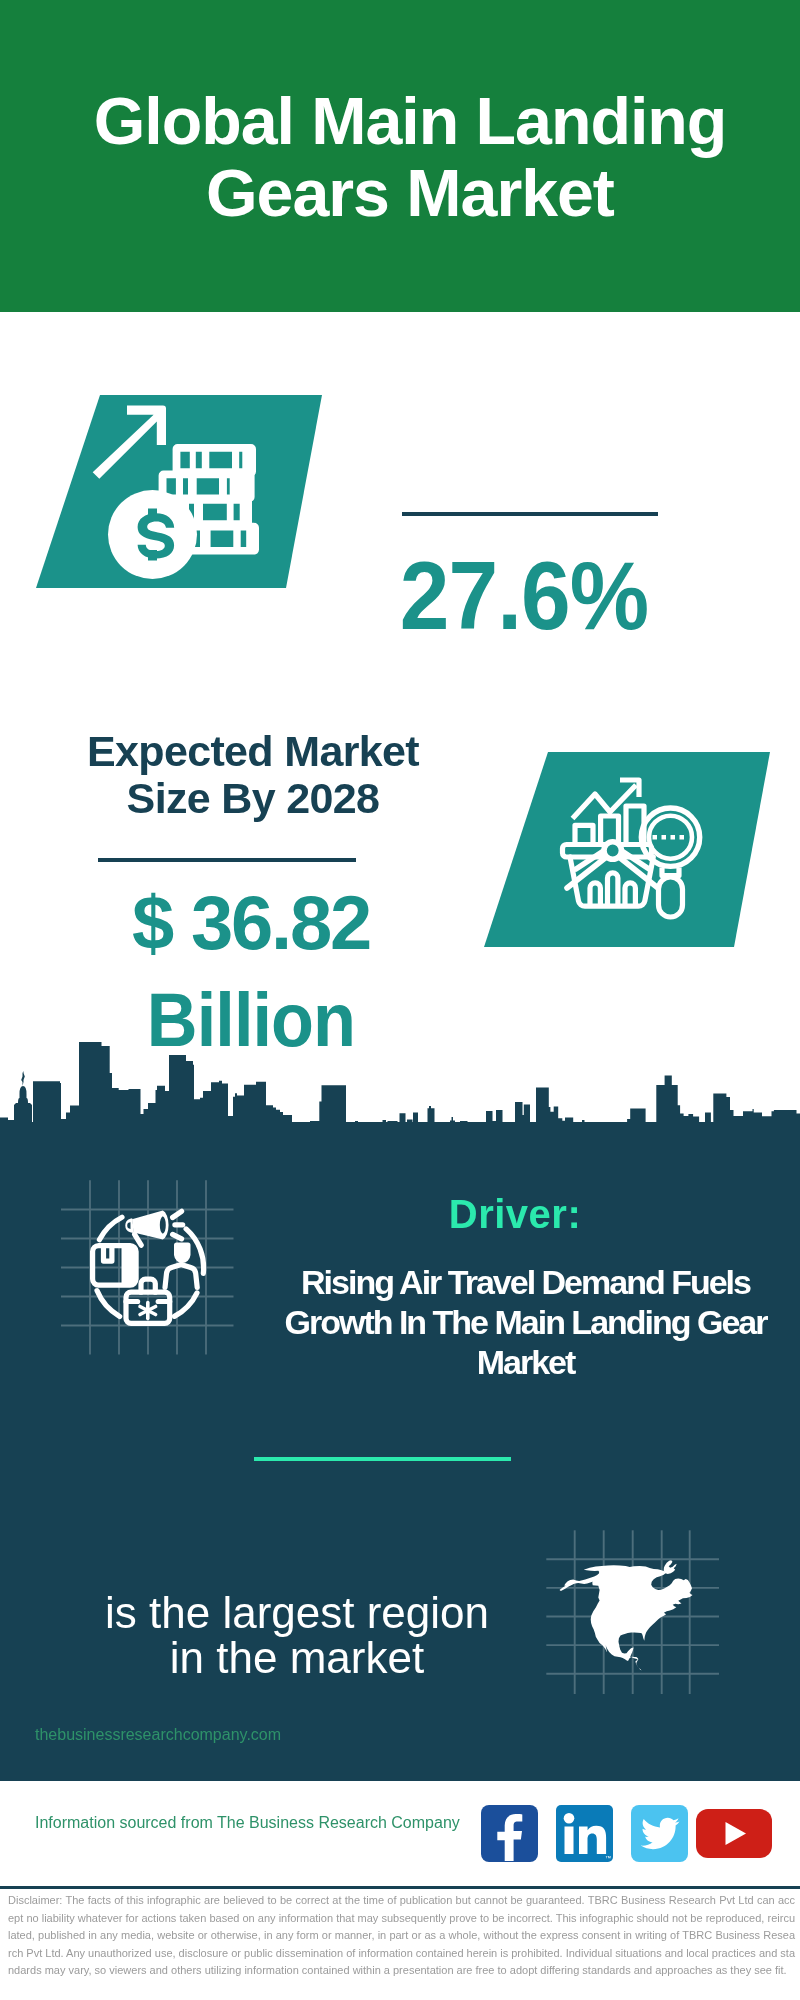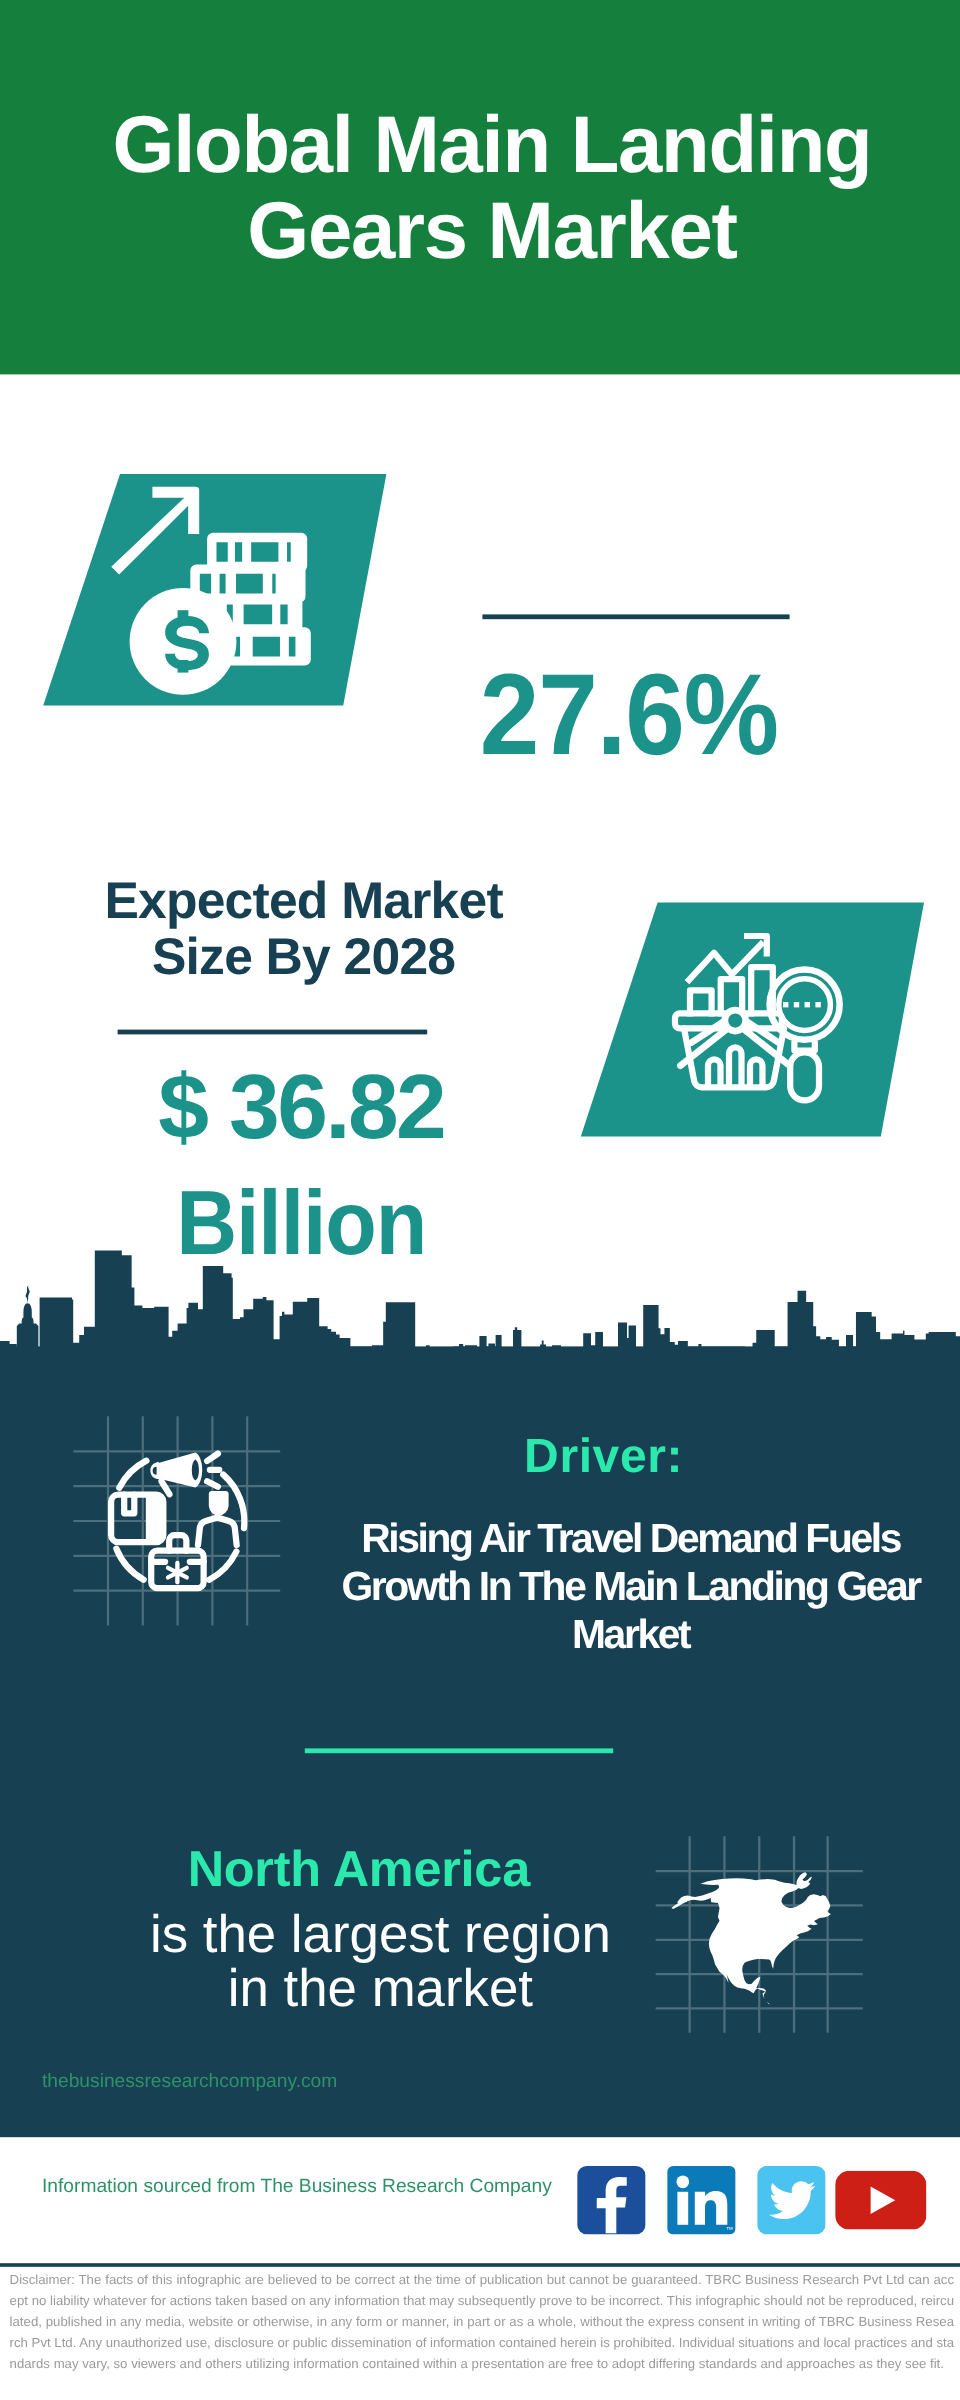--- a/index.html
+++ b/index.html
@@ -29,21 +29,21 @@
   .skyline { position:absolute; left:0; width:800px; }
 
   .drv-h { position:absolute; color:#2BE9AD; font-weight:bold; font-size:40px;
            line-height:44px; text-align:center; letter-spacing:0.5px; }
   .drv-t { position:absolute; color:#fff; font-weight:bold; font-size:34px;
            line-height:40px; text-align:center; letter-spacing:-2px; }
   .mint-rule { position:absolute; background:#2BE9AD; height:4px; }
   .reg-h { position:absolute; color:#2BE9AD; font-weight:bold; font-size:42px;
            line-height:44px; text-align:center; letter-spacing:-0.2px; }
   .reg-t { position:absolute; color:#fff; font-size:44px; line-height:45px;
-           text-align:center; letter-spacing:0px;margin-left:20px; }
+           text-align:center; letter-spacing:0px; }
 
   
   .src { position:absolute; color:#2E9269; font-size:16px; line-height:21px; }
   .disc { position:absolute; color:#9B9B9B; font-size:11px; line-height:17.6px;
           text-align:justify; word-break:break-all; }
   .hair { position:absolute; background:#174153; }
 </style>
 </head>
 <body>
 
@@ -203,26 +203,25 @@
       <path d="M63,111.5 h11.6"></path>
       <path d="M95.2,111.5 h11.5"></path>
     </g>
     <g stroke="#ffffff" stroke-width="3.6" stroke-linecap="round">
       <line x1="84.8" y1="112.5" x2="84.8" y2="128.5"></line>
       <line x1="77.0" y1="116.5" x2="92.6" y2="124.5"></line>
       <line x1="77.0" y1="124.5" x2="92.6" y2="116.5"></line>
     </g>
   </svg>
 
-  <div class="drv-h" style="left:308px; top:1192px; width:390px;">Driver:</div>
+  <div class="drv-h" style="left:320px; top:1192px; width:390px;">Driver:</div>
   <div class="drv-t" style="left:281px; top:1242px; width:489px;margin-top:20px;">Rising Air Travel Demand Fuels Growth In The Main Landing Gear Market</div>
 
   <div class="mint-rule" style="left:254px; top:1457px; width:257px;"></div>
 
-  <div class="reg-h" style="left:104px; top:1536px; width:390px;">North America</div>
   <div class="reg-t" style="left:102px; top:1590px; width:390px;">is the largest region in the market</div>
 
   <svg class="ico" style="left:546px; top:1530px; width:175px; height:166px;" viewBox="0 0 175 166">
     <g stroke="#4D6E7C" stroke-width="1.9" fill="none">
       <line x1="0.3" y1="29.3" x2="173" y2="29.3"></line>
       <line x1="0.3" y1="57.9" x2="173" y2="57.9"></line>
       <line x1="0.3" y1="86.5" x2="173" y2="86.5"></line>
       <line x1="0.3" y1="115.1" x2="173" y2="115.1"></line>
       <line x1="0.3" y1="143.7" x2="173" y2="143.7"></line>
       <line x1="28.7" y1="0.3" x2="28.7" y2="164"></line>

